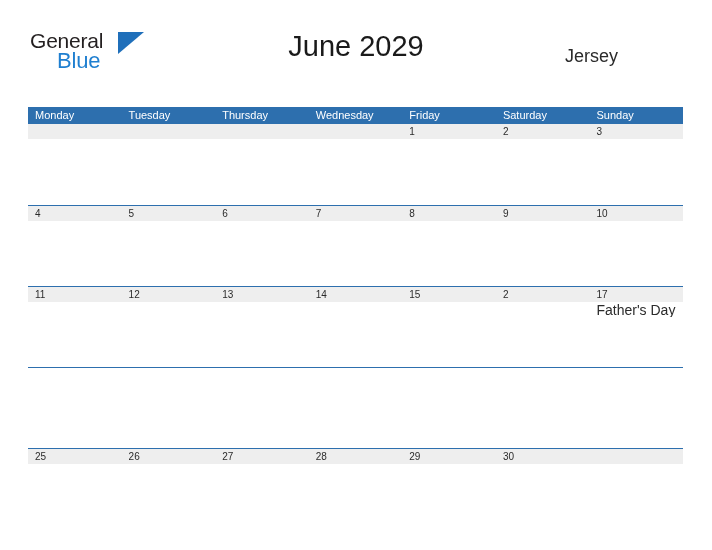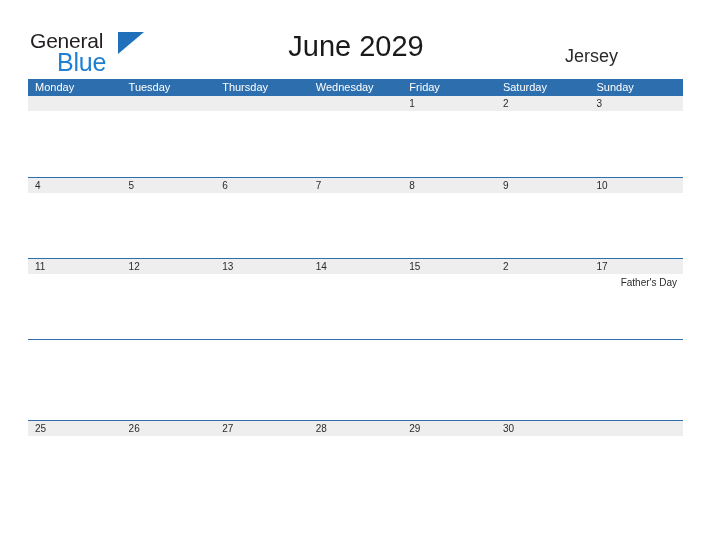--- a/index.html
+++ b/index.html
@@ -46,21 +46,21 @@
     top: 0;
     font-size: 21px;
     color: #231f20;
     letter-spacing: -0.2px;
     font-weight: 400;
   }
   .logo-row2 {
     position: absolute;
     left: 27px;
     top: 20px;
-    font-size: 25px;
+    font-size: 22px;
     color: #1f7fd0;
     letter-spacing: -0.2px;
     font-weight: 400;
   }
   .logo-triangle {
     position: absolute;
     left: 88px;
     top: 2px;
     width: 26px;
     height: 22px;
@@ -93,20 +93,21 @@
     left: 28px;
     top: 79px;
     width: 655px;
   }
 
   .weekday-row {
     display: flex;
     width: 100%;
     background: #2d6fae;
     height: 17px;
+    margin-top: 28px;
   }
   .weekday-cell {
     flex: 1 1 0;
     color: #ffffff;
     font-size: 11px;
     line-height: 17px;
     padding-left: 7px;
     box-sizing: border-box;
     overflow: hidden;
     white-space: nowrap;
@@ -144,26 +145,25 @@
     width: 100%;
     height: 64px;
     background: #ffffff;
   }
   .event-cell {
     flex: 1 1 0;
     padding: 2px 6px 0 7px;
     box-sizing: border-box;
   }
   .event-text {
-    font-size: 10px;
+    font-size: 14px;
     line-height: 13px;
     color: #2b2b2b;
     white-space: nowrap;
     overflow: hidden;
-    text-align: right;
   }
 </style>
 </head>
 <body>
 
 <div class="page">
 
   <div class="header">
 
     <div class="logo">

